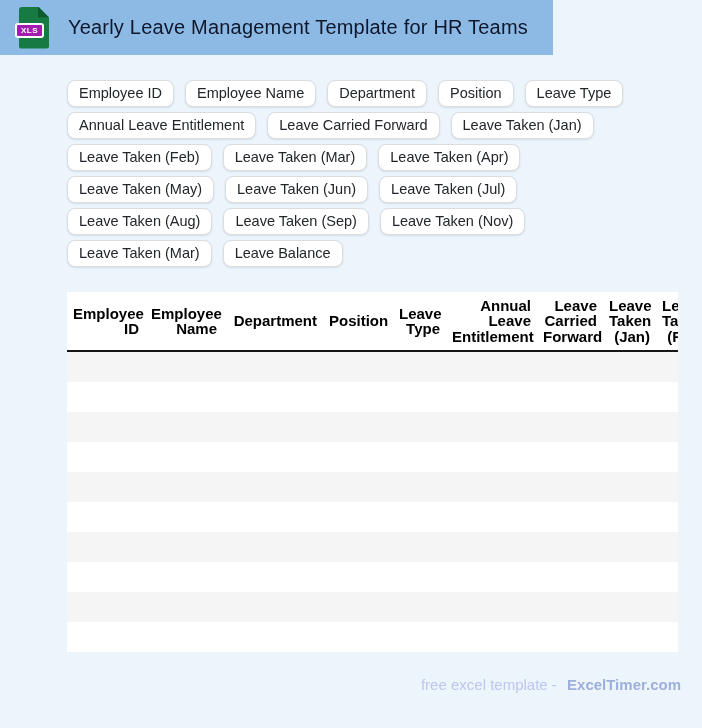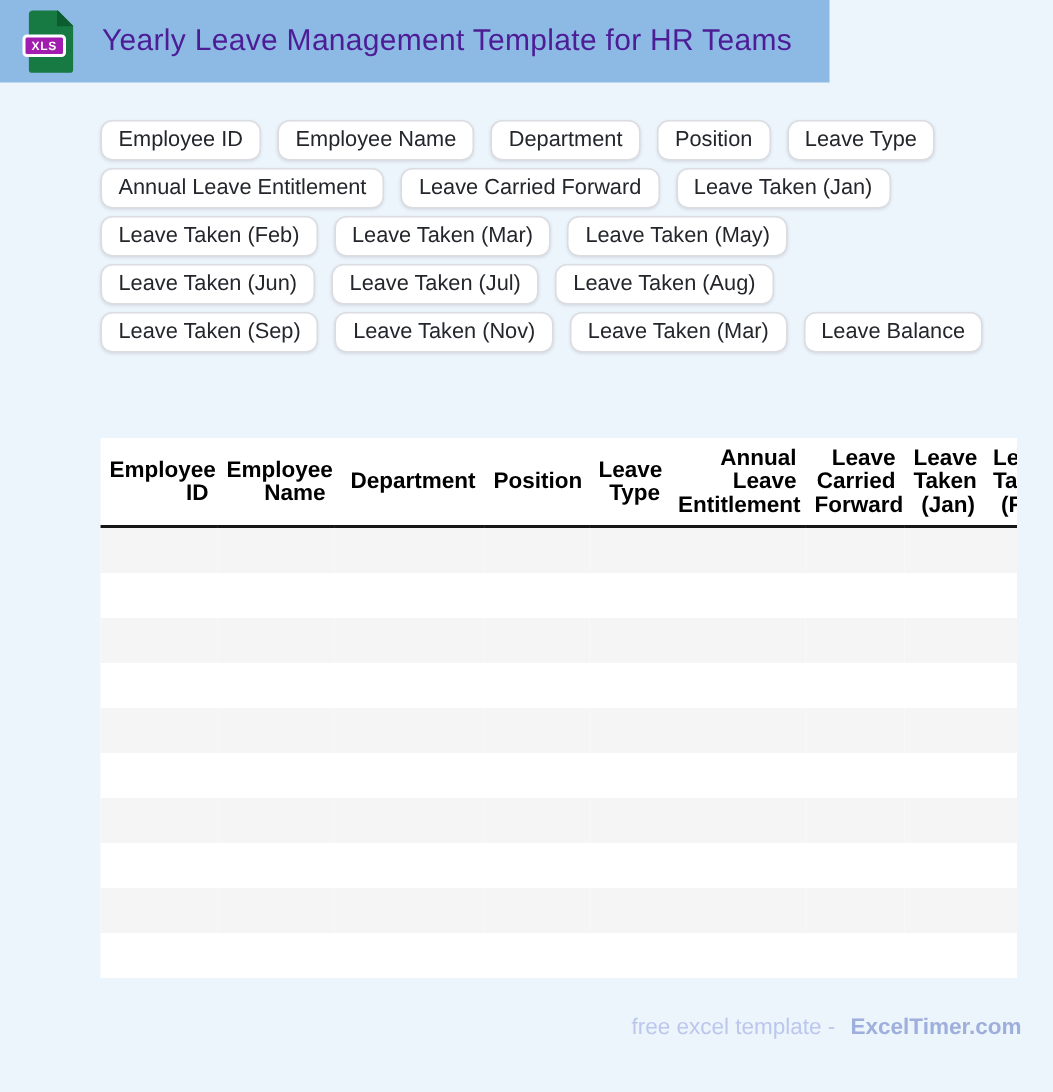--- a/index.html
+++ b/index.html
@@ -22,21 +22,21 @@
   .xls-icon .fold{
     position:absolute;right:2px;top:0;width:11px;height:11px;background:#0d5c30;
     clip-path:polygon(0 0,0 100%,100% 100%);
   }
   .xls-icon .badge{
     position:absolute;left:-2px;top:16px;background:#a21caf;color:#fff;
     border:2px solid #fff;border-radius:3px;font-size:8px;font-weight:bold;
     padding:1px 4px;letter-spacing:.5px;line-height:9px;
   }
   .topbar .title{
-    color:#4c1d95;font-size:20px;font-weight:500;letter-spacing:.2px;margin-left:17px;
+    color:#0f172a;font-size:20px;font-weight:500;letter-spacing:.2px;margin-left:17px;
     white-space:nowrap;
   }
   
   .chips{
     position:absolute;left:67px;top:80px;width:592px;
     display:flex;flex-wrap:wrap;gap:5px 11px;align-content:flex-start;
   }
   .chip{
     background:#ffffff;border:1px solid #dadce0;border-radius:8px;
     padding:3px 11px;font-size:14.5px;line-height:19px;color:#23262b;
@@ -90,20 +90,21 @@
     <span class="chip">Annual Leave Entitlement</span>
 
     <span class="chip">Leave Carried Forward</span>
 
     <span class="chip">Leave Taken (Jan)</span>
 
     <span class="chip">Leave Taken (Feb)</span>
 
     <span class="chip">Leave Taken (Mar)</span>
 
+    <span class="chip">Leave Taken (Apr)</span>
 
     <span class="chip">Leave Taken (May)</span>
 
     <span class="chip">Leave Taken (Jun)</span>
 
     <span class="chip">Leave Taken (Jul)</span>
 
     <span class="chip">Leave Taken (Aug)</span>
 
     <span class="chip">Leave Taken (Sep)</span>

